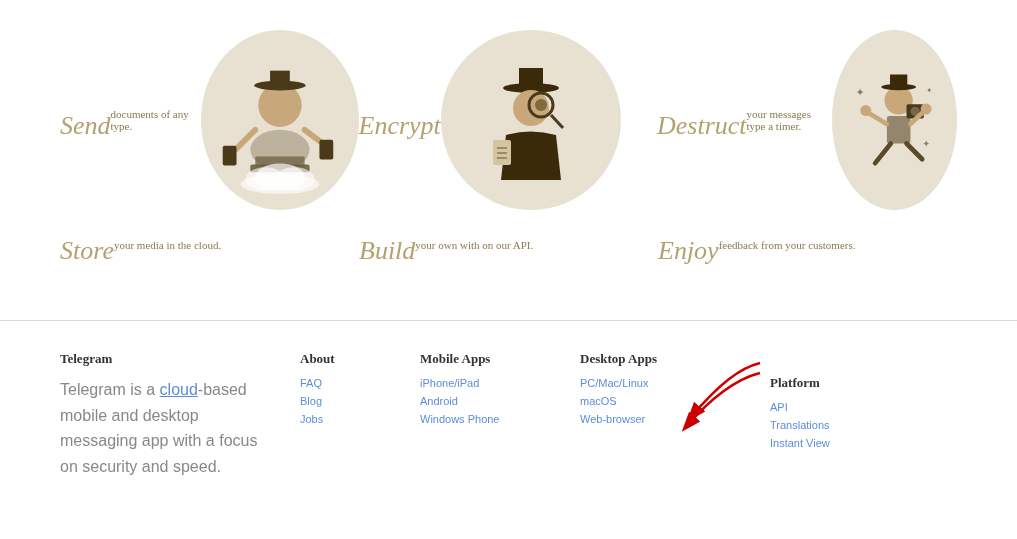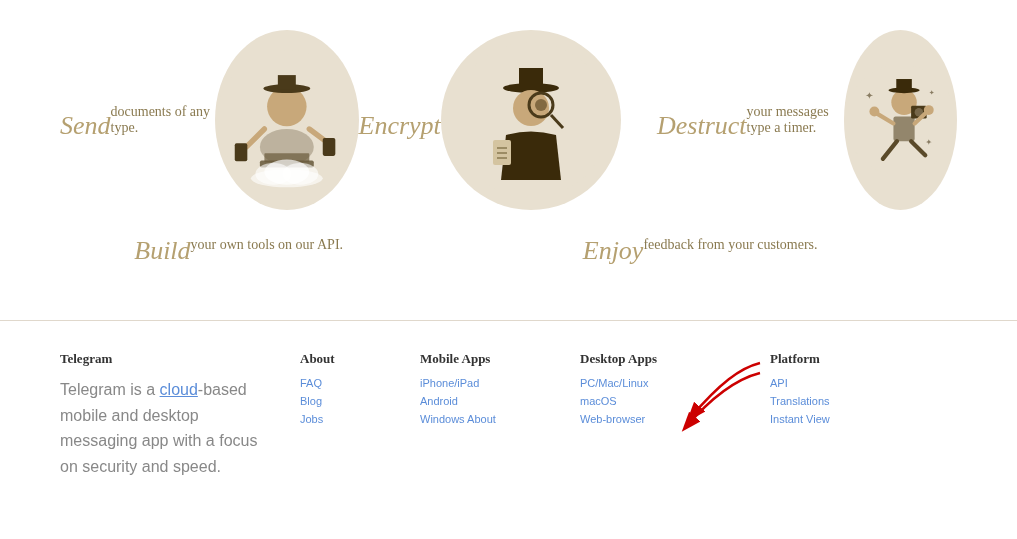--- a/index.html
+++ b/index.html
@@ -35,21 +35,21 @@
     }
 
     .feature-title {
       font-size: 26px;
       color: #b5a070;
       margin-bottom: 4px;
       font-style: italic;
     }
 
     .feature-desc {
-      font-size: 14px;
+      font-size: 11px;
       color: #8a7a50;
       margin-bottom: 16px;
     }
 
     .feature-img {
       width: 180px;
       height: 180px;
       border-radius: 50%;
       background: #e8e0d0;
       display: flex;
@@ -89,20 +89,21 @@
     .footer-col-mobile {
       width: 120px;
     }
 
     .footer-col-desktop {
       width: 150px;
     }
 
     .footer-col-platform {
       width: 120px;
+      margin-top: 24px;
     }
 
     .footer-heading {
       font-weight: bold;
       font-size: 13px;
       color: #333;
       margin-bottom: 10px;
       font-family: Liberation Serif, serif;
     }
 
@@ -220,24 +221,28 @@
           <text x="30" y="50" font-size="14" fill="#4a3a1a" opacity="0.6">✦</text>
           <text x="120" y="45" font-size="10" fill="#4a3a1a" opacity="0.6">✦</text>
           <text x="115" y="115" font-size="12" fill="#4a3a1a" opacity="0.6">✦</text>
         </svg>
       </div>
     </div>
   </div>
 
   <div class="features-row">
 
+    <div class="feature-item">
+      <span class="feature-title">Store</span>
+      <span class="feature-desc">your media in the cloud.</span>
+    </div>
 
     <div class="feature-item">
       <span class="feature-title">Build</span>
-      <span class="feature-desc">your own tools on our API.</span>
+      <span class="feature-desc">your own with on our API.</span>
     </div>
 
     <div class="feature-item">
       <span class="feature-title">Enjoy</span>
       <span class="feature-desc">feedback from your customers.</span>
     </div>
   </div>
 </div>
 
 <div class="footer">
@@ -253,21 +258,21 @@
     <span class="footer-heading">About</span>
     <a class="footer-link">FAQ</a>
     <a class="footer-link">Blog</a>
     <a class="footer-link">Jobs</a>
   </div>
 
   <div class="footer-col footer-col-mobile">
     <span class="footer-heading">Mobile Apps</span>
     <a class="footer-link">iPhone/iPad</a>
     <a class="footer-link">Android</a>
-    <a class="footer-link">Windows About</a>
+    <a class="footer-link">Windows Phone</a>
   </div>
 
   <div class="footer-col footer-col-desktop" style="position:relative;">
     <span class="footer-heading">Desktop Apps</span>
     <a class="footer-link">PC/Mac/Linux</a>
     <a class="footer-link">macOS</a>
     <div style="position:relative; display:flex; align-items:flex-end;">
       <a class="footer-link">Web-browser</a>
 
       <svg style="position:absolute; left:80px; top:-55px; pointer-events:none;" width="120" height="80" viewBox="0 0 120 80">

